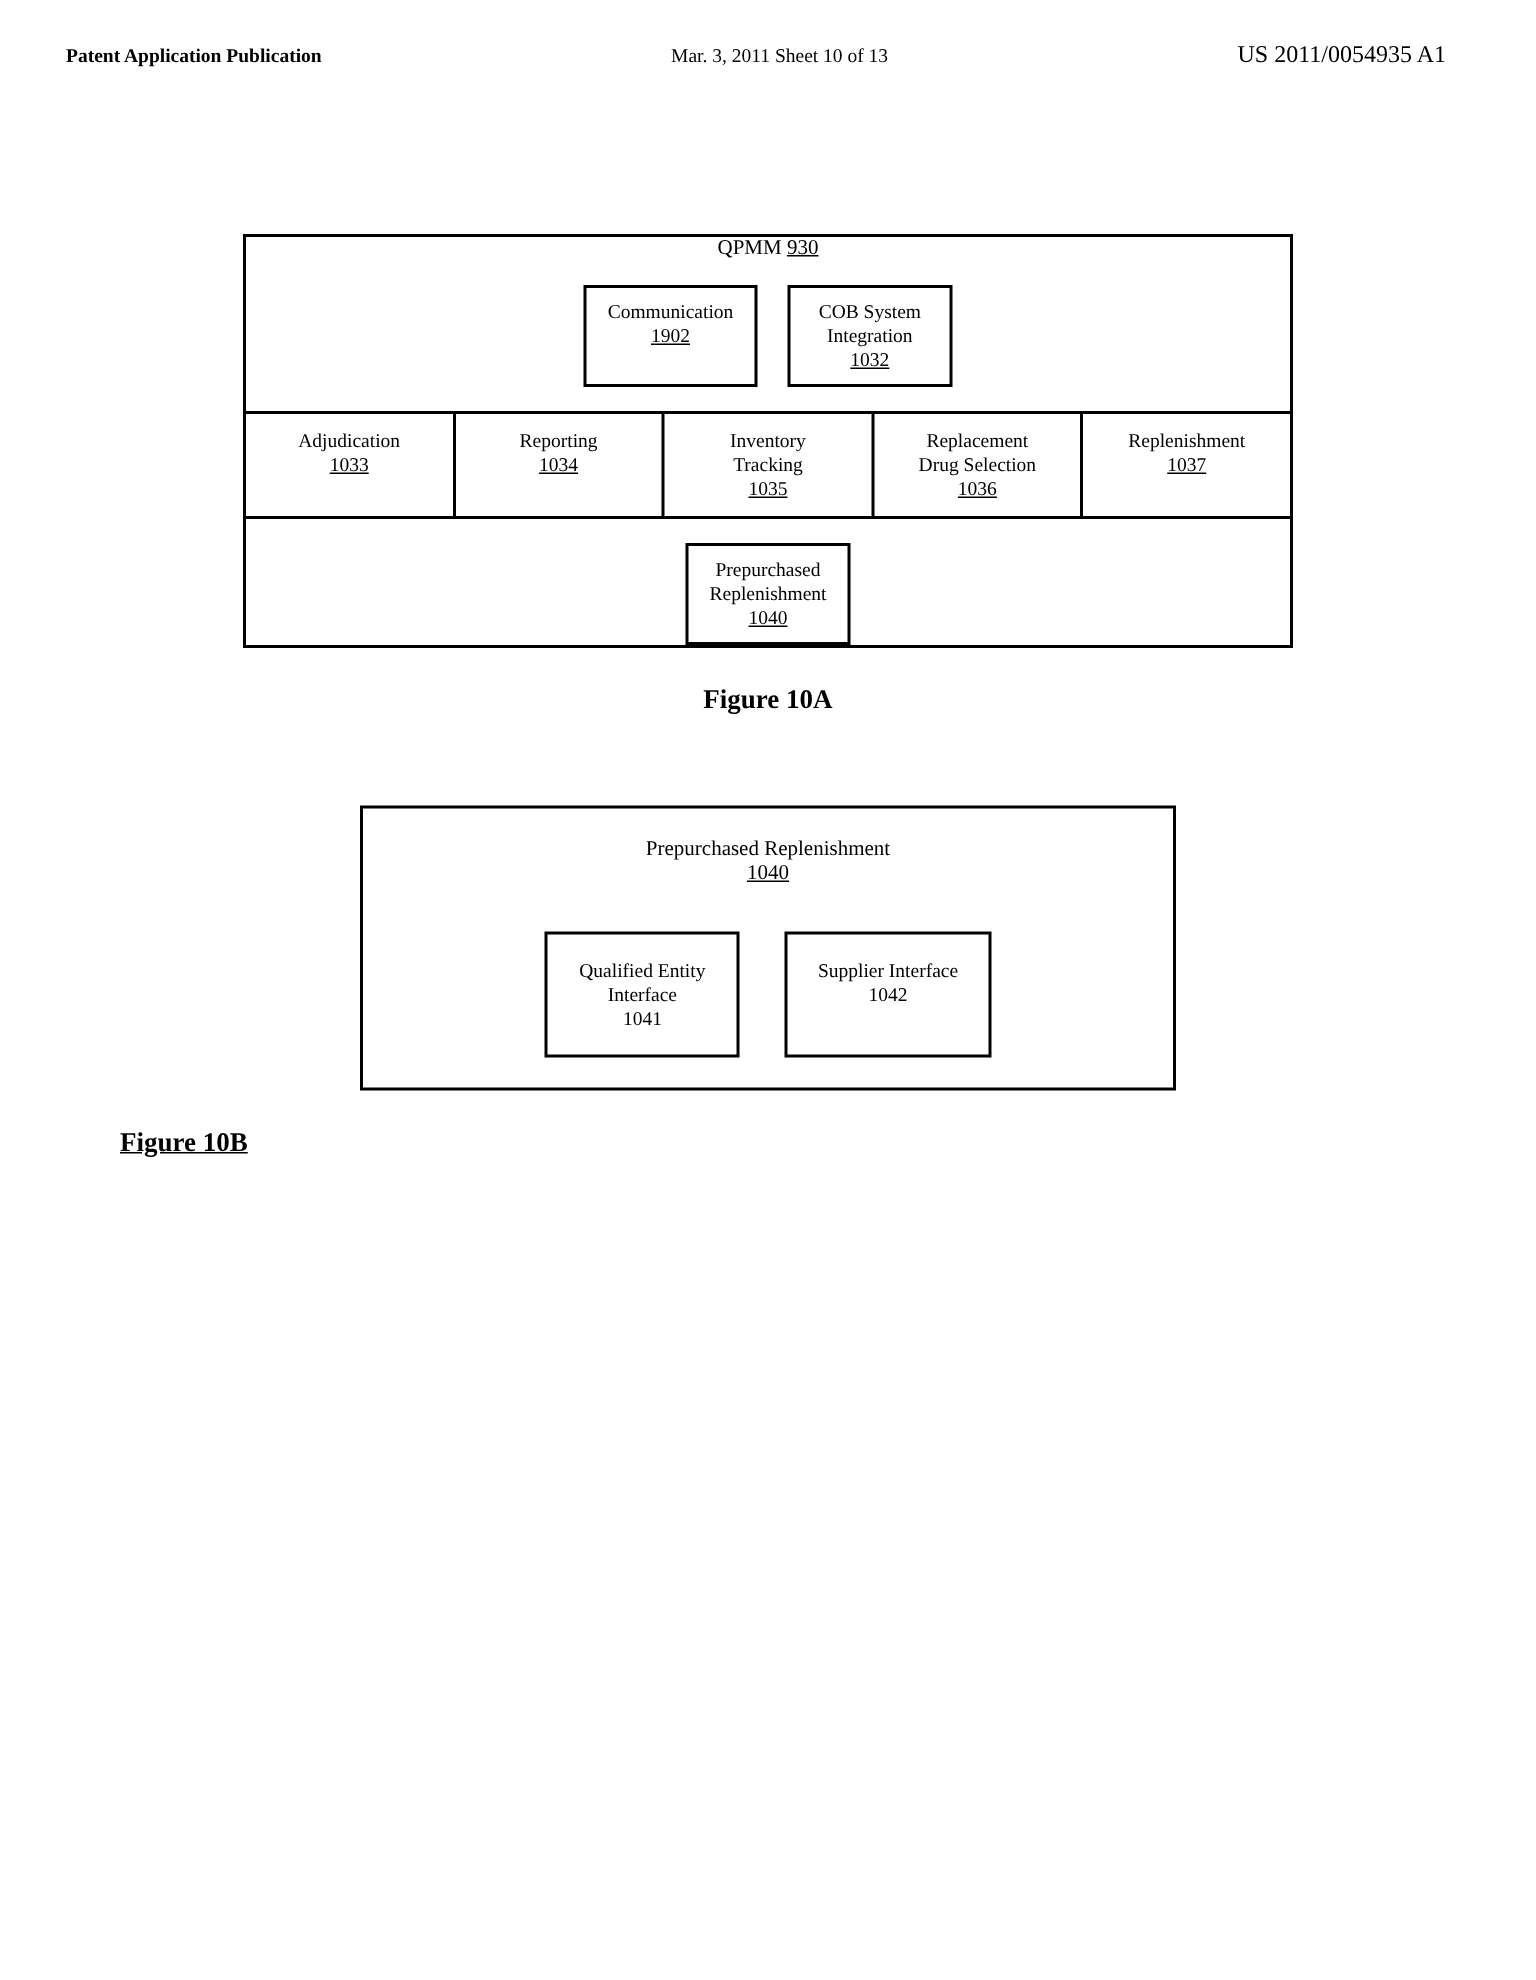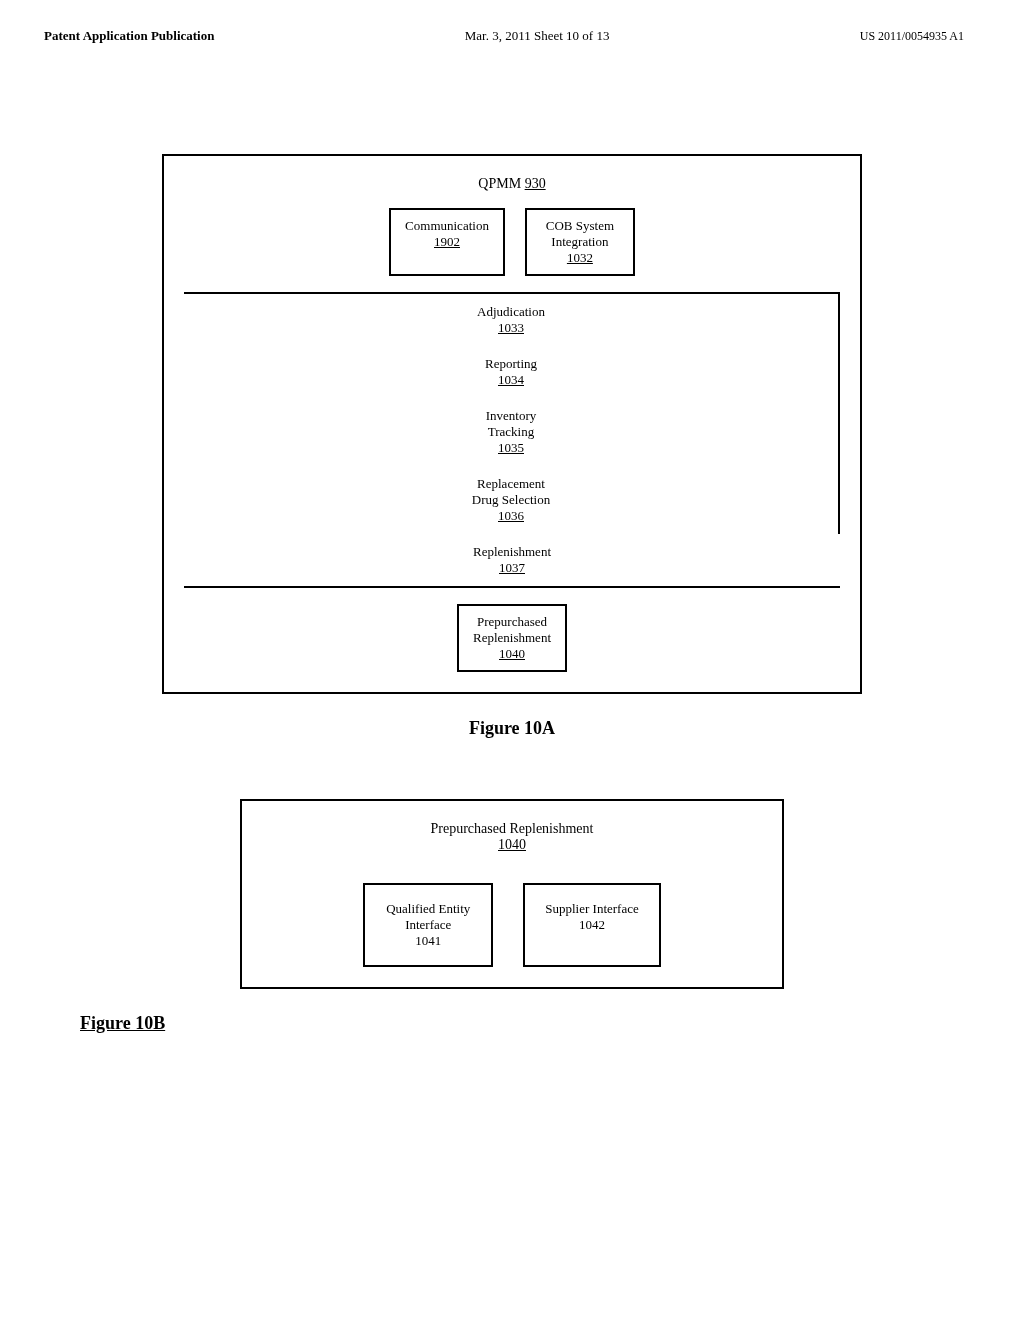--- a/index.html
+++ b/index.html
@@ -23,36 +23,36 @@
     .header-left {
       font-weight: bold;
       font-size: 13px;
     }
 
     .header-center {
       font-size: 13px;
     }
 
     .header-right {
-      font-size: 12px;
+      font-size: 16px;
     }
 
     .page-content {
       padding: 40px 80px;
     }
 
     
     .figure-10a-container {
       margin-top: 60px;
       margin-bottom: 20px;
     }
 
     .outer-box {
       border: 2px solid #000;
-      padding: 20px;
+      padding: 0;
       position: relative;
       width: 700px;
       margin: 0 auto;
     }
 
     .outer-box-title {
       text-align: center;
       font-size: 14px;
       margin-bottom: 16px;
     }
@@ -83,21 +83,20 @@
 
     
     .middle-row {
       display: flex;
       justify-content: space-between;
       align-items: stretch;
       gap: 0;
       margin-bottom: 16px;
       border-top: 2px solid #000;
       border-bottom: 2px solid #000;
-      flex-direction: column;
     }
 
     .mid-box {
       border-right: 2px solid #000;
       padding: 10px 8px;
       text-align: center;
       font-size: 13px;
       flex: 1;
     }
 

